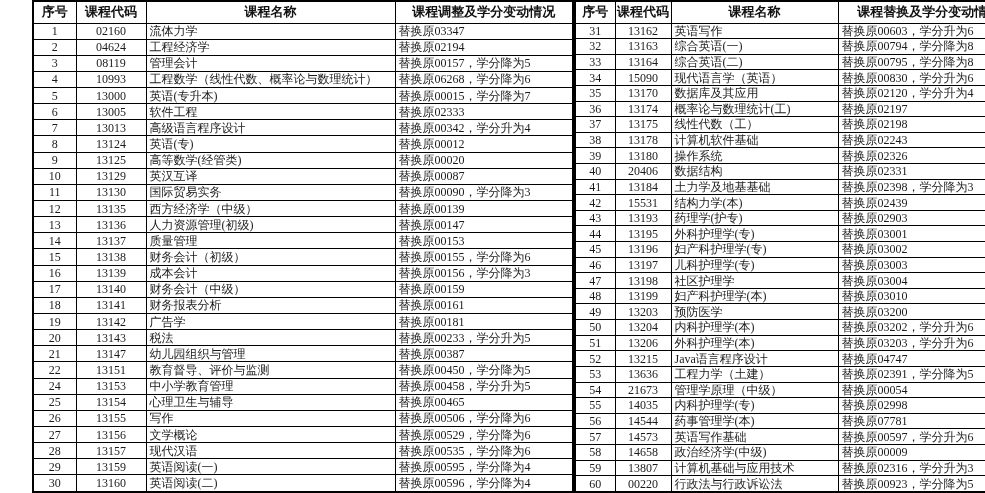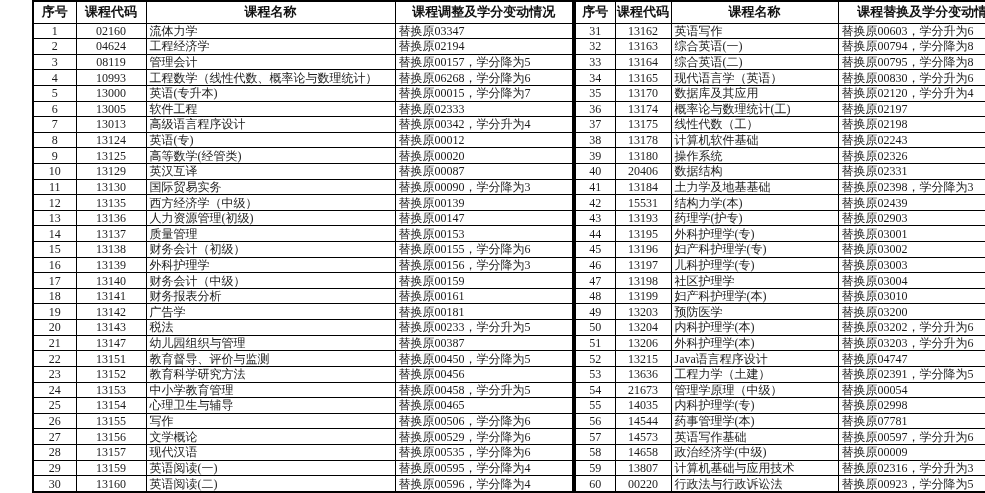--- a/index.html
+++ b/index.html
@@ -151,21 +151,21 @@
         </tr>
         <tr>
           <td class="c0">15</td>
           <td class="c1">13138</td>
           <td class="c2">财务会计（初级）</td>
           <td class="c3">替换原00155，学分降为6</td>
         </tr>
         <tr>
           <td class="c0">16</td>
           <td class="c1">13139</td>
-          <td class="c2">外科护理学</td>
+          <td class="c2">成本会计</td>
           <td class="c3">替换原00156，学分降为3</td>
         </tr>
         <tr>
           <td class="c0">17</td>
           <td class="c1">13140</td>
           <td class="c2">财务会计（中级）</td>
           <td class="c3">替换原00159</td>
         </tr>
         <tr>
           <td class="c0">18</td>
@@ -189,26 +189,20 @@
           <td class="c0">21</td>
           <td class="c1">13147</td>
           <td class="c2">幼儿园组织与管理</td>
           <td class="c3">替换原00387</td>
         </tr>
         <tr>
           <td class="c0">22</td>
           <td class="c1">13151</td>
           <td class="c2">教育督导、评价与监测</td>
           <td class="c3">替换原00450，学分降为5</td>
-        </tr>
-        <tr>
-          <td class="c0">23</td>
-          <td class="c1">13152</td>
-          <td class="c2">教育科学研究方法</td>
-          <td class="c3">替换原00456</td>
         </tr>
         <tr>
           <td class="c0">24</td>
           <td class="c1">13153</td>
           <td class="c2">中小学教育管理</td>
           <td class="c3">替换原00458，学分升为5</td>
         </tr>
         <tr>
           <td class="c0">25</td>
           <td class="c1">13154</td>
@@ -277,21 +271,21 @@
           <td class="c3">替换原00794，学分降为8</td>
         </tr>
         <tr>
           <td class="c0">33</td>
           <td class="c1">13164</td>
           <td class="c2">综合英语(二)</td>
           <td class="c3">替换原00795，学分降为8</td>
         </tr>
         <tr>
           <td class="c0">34</td>
-          <td class="c1">13165</td>
+          <td class="c1">15090</td>
           <td class="c2">现代语言学（英语）</td>
           <td class="c3">替换原00830，学分升为6</td>
         </tr>
         <tr>
           <td class="c0">35</td>
           <td class="c1">13170</td>
           <td class="c2">数据库及其应用</td>
           <td class="c3">替换原02120，学分升为4</td>
         </tr>
         <tr>

